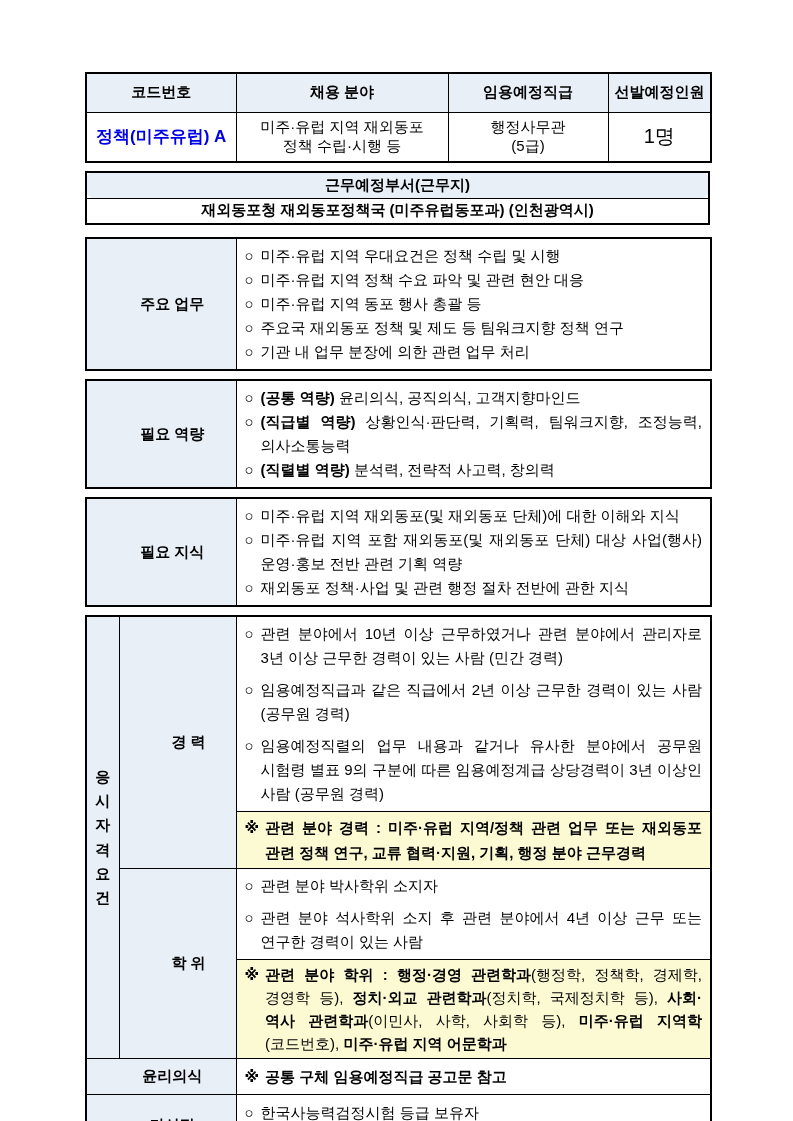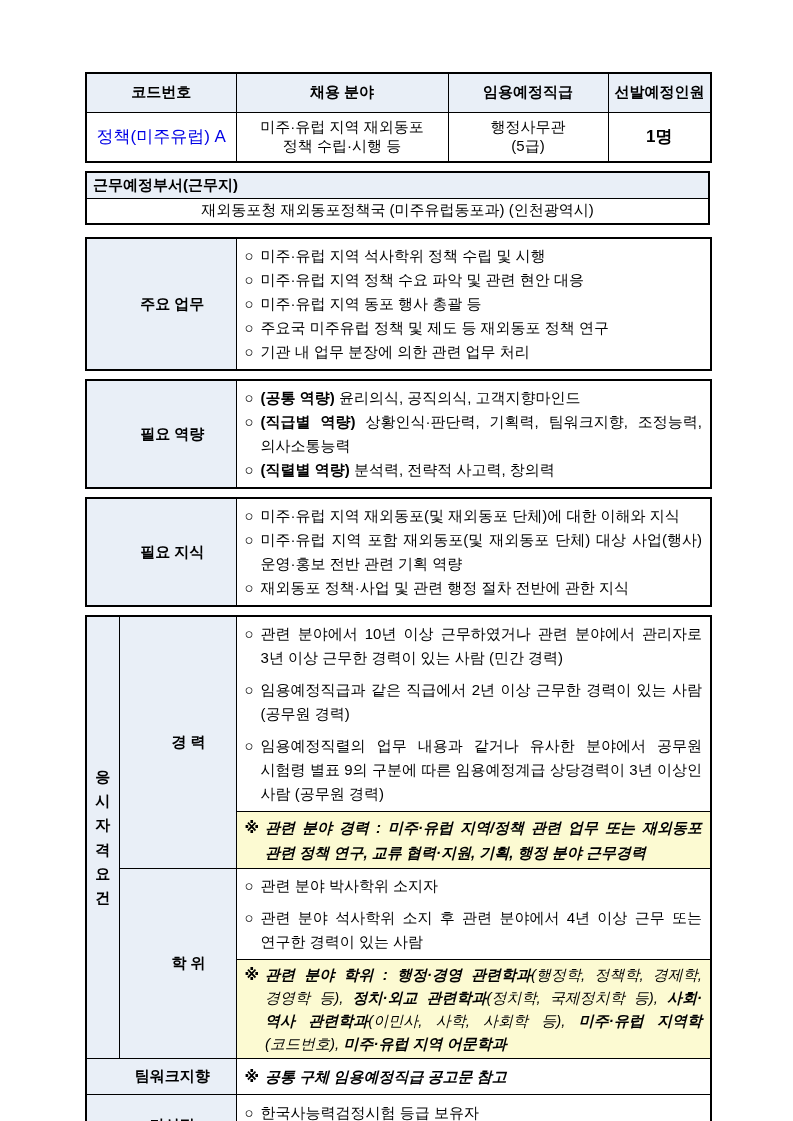--- a/index.html
+++ b/index.html
@@ -21,37 +21,37 @@
   table{border-width:2px;}
   th,td{padding:2px 6px;vertical-align:middle;word-break:keep-all;}
   .label-cell{
     background:var(--label-bg);font-weight:bold;text-align:center;
     font-size:15px;
     padding-left:28px;
   }
   .t1{margin-bottom:8px;}
   .t1 th{height:39px;background:var(--label-bg);font-size:15px;}
   .t1 td{height:50px;text-align:center;}
-  .code-cell{color:var(--code-blue);font-weight:normal;font-size:17px;margin-left:41px;}
-  .headcount-cell{font-weight:bold;font-size:17px;}
+  .code-cell{color:var(--code-blue);font-weight:bold;font-size:17px;margin-left:41px;}
+  .headcount-cell{font-weight:normal;font-size:20px;}
   .t2{margin-bottom:12px;}
-  .t2 .hd{height:26px;background:var(--label-bg);font-weight:bold;}
-  .t2 .val{height:26px;text-align:center;}
+  .t2 .hd{height:26px;background:var(--label-bg);font-weight:bold;text-align:center;border-radius:8px;}
+  .t2 .val{height:26px;text-align:center;font-weight:bold;}
   .sec{margin-bottom:8px;}
   .content-cell{padding:5px 8px;}
   .li{display:flex;gap:7px;line-height:24px;}
   .li + .li{margin-top:0px;}
   .li .bul{flex:0 0 auto;}
   .li .t{flex:1;text-align:justify;}
   .gapped .li + .li{margin-top:8px;}
   .note-cell{
     background:var(--highlight-bg);font-weight:bold;padding:3px 8px;
   }
   .note-line{display:flex;gap:6px;line-height:25px;}
-  .note-line .t{flex:1;text-align:justify;font-style:italic;}
+  .note-line .t{flex:1;text-align:justify;}
   .reg{font-weight:normal;}
   .vcell{padding:2px;}
   .vlabel{
     width:17px;margin:0 auto;font-weight:bold;text-align:center;
     word-break:break-all;line-height:1.62;font-size:15px;
   }
   .career-cell{height:168px;}
   .degree-note .note-line{line-height:23px;}
   .pref-content{font-weight:bold;height:27px;}
   .bonus-content .li{line-height:25px;}
@@ -107,33 +107,33 @@
     <colgroup>
         <col style="width:150px">
         <col style="width:475px">
       </colgroup>
     <tbody>
         <tr>
       <td class="label-cell">주요 업무</td>
       <td class="content-cell">
         <div class="li">
               <span class="bul">○</span>
-              <span class="t">미주·유럽 지역 석사학위 정책 수립 및 시행</span>
+              <span class="t">미주·유럽 지역 우대요건은 정책 수립 및 시행</span>
             </div>
         <div class="li">
               <span class="bul">○</span>
               <span class="t">미주·유럽 지역 정책 수요 파악 및 관련 현안 대응</span>
             </div>
         <div class="li">
               <span class="bul">○</span>
               <span class="t">미주·유럽 지역 동포 행사 총괄 등</span>
             </div>
         <div class="li">
               <span class="bul">○</span>
-              <span class="t">주요국 미주유럽 정책 및 제도 등 재외동포 정책 연구</span>
+              <span class="t">주요국 재외동포 정책 및 제도 등 팀워크지향 정책 연구</span>
             </div>
         <div class="li">
               <span class="bul">○</span>
               <span class="t">기관 내 업무 분장에 의한 관련 업무 처리</span>
             </div>
       </td>
     </tr>
   </tbody>
     </table>
 
@@ -239,21 +239,21 @@
     </tr>
     <tr>
       <td class="note-cell degree-note">
         <div class="note-line">
               <span class="bul">※</span>
               <span class="t"><b>관련 분야 학위 : 행정·경영 관련학과</b><span class="reg">(행정학, 정책학, 경제학, 경영학 등), </span><b>정치·외교 관련학과</b><span class="reg">(정치학, 국제정치학 등), </span><b>사회·역사 관련학과</b><span class="reg">(이민사, 사학, 사회학 등), </span><b>미주·유럽 지역학</b><span class="reg">(코드번호), </span><b>미주·유럽 지역 어문학과</b></span>
             </div>
       </td>
     </tr>
     <tr>
-      <td class="label-cell" colspan="2">팀워크지향</td>
+      <td class="label-cell" colspan="2">윤리의식</td>
       <td class="content-cell pref-content">
         <div class="note-line">
               <span class="bul">※</span>
               <span class="t">공통 구체 임용예정직급 공고문 참고</span>
             </div>
       </td>
     </tr>
     <tr>
       <td class="label-cell" colspan="2">가산점</td>
       <td class="content-cell bonus-content">

